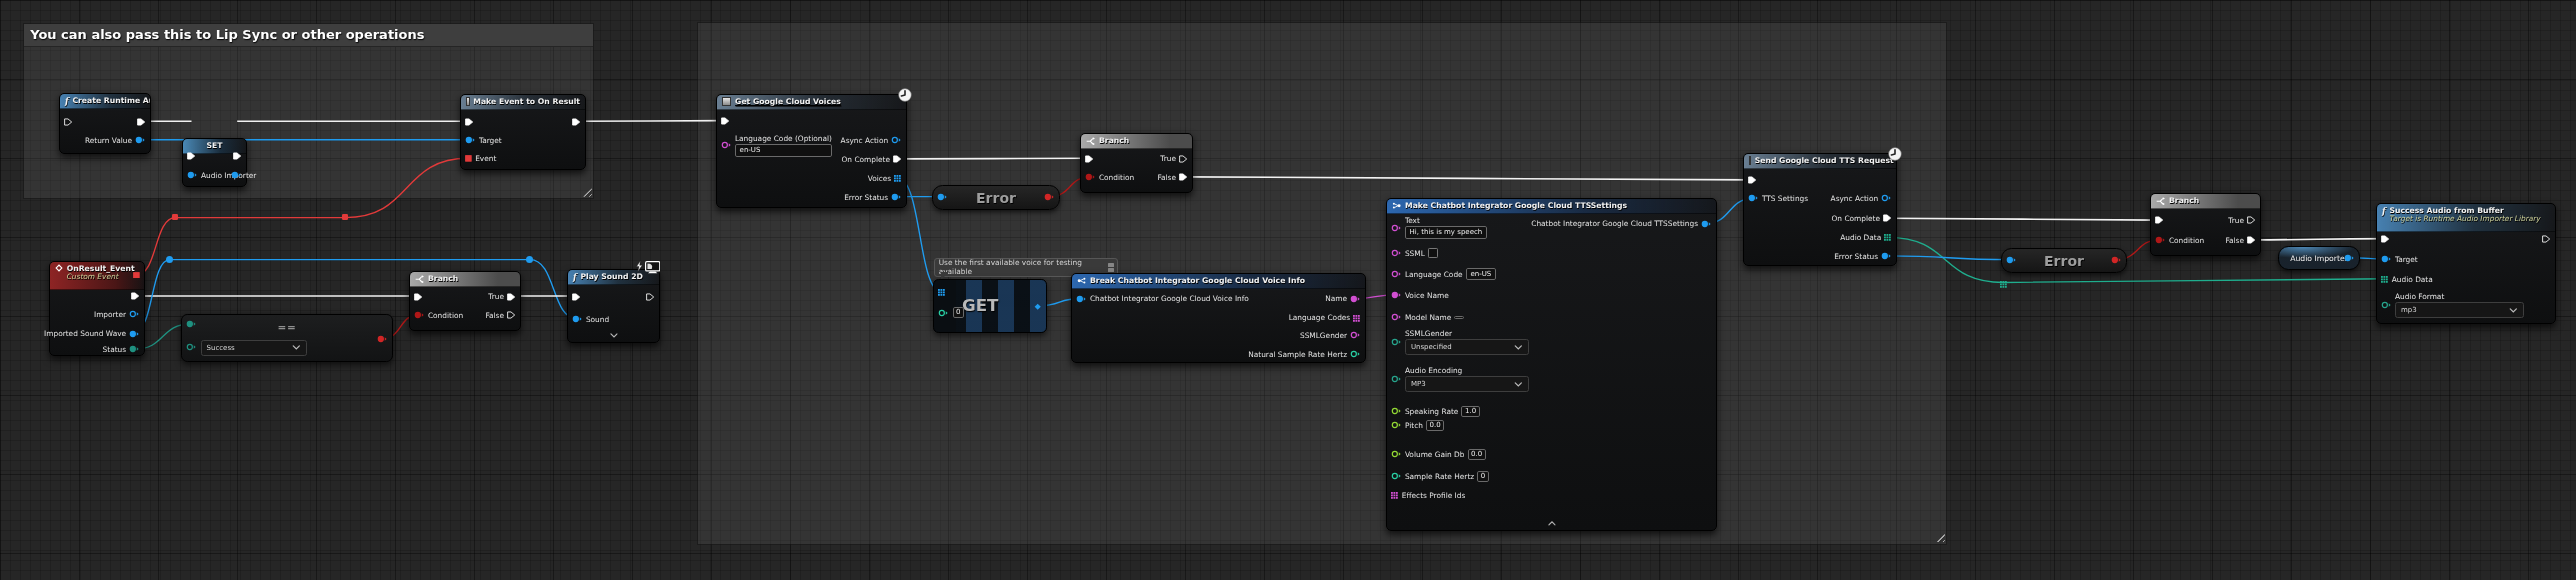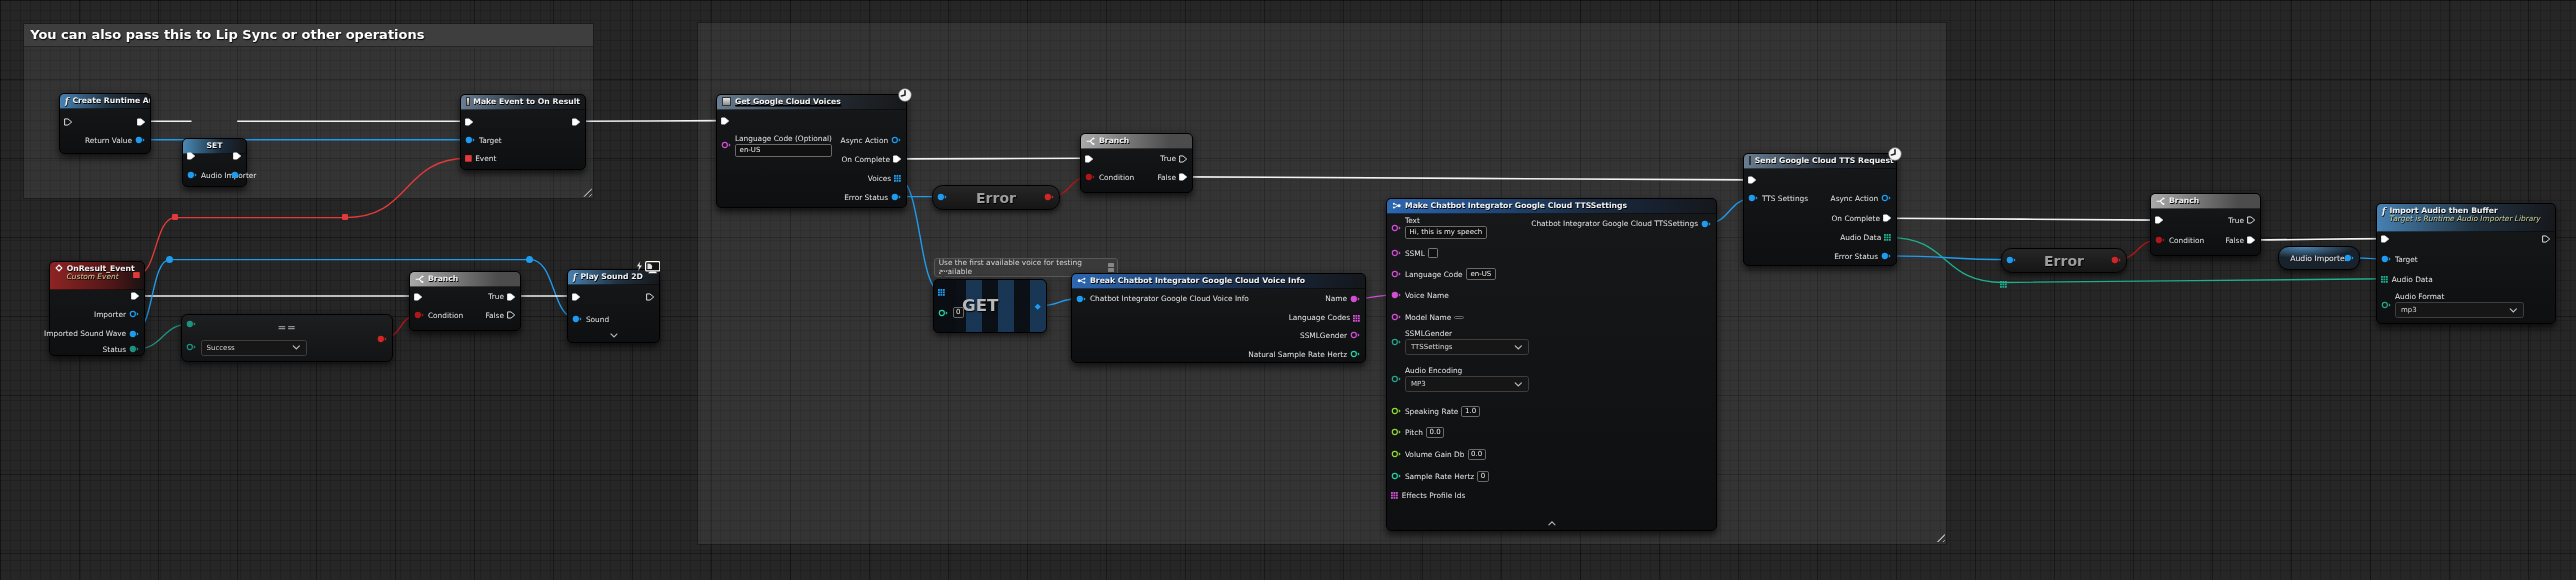--- a/index.html
+++ b/index.html
@@ -690,21 +690,21 @@
         <div class="pinblock" style="top:130px;">
           <span class="pin" style="display:inline-flex;">
             <svg width="10.5" height="8" viewBox="0 0 17 13">
               <circle cx="6.2" cy="6.5" r="4.1" fill="none" stroke="#27a58d" stroke-width="2"></circle>
               <path d="M12.6 3.8 L15.6 6.5 L12.6 9.2 Z" fill="#27a58d"></path>
             </svg>
           </span>
           <span class="col">
             <span>SSMLGender</span>
             <span class="dropdown" style="width:112px">
-              <span>TTSSettings</span>
+              <span>Unspecified</span>
               <svg width="8.6" height="6.8" viewBox="0 0 14 11">
                 <path d="M2 3 L7 8 L12 3" fill="none" stroke="#bbb" stroke-width="2" stroke-linecap="round"></path>
               </svg>
             </span>
           </span>
         </div>
         <div class="pinblock" style="top:167px;">
           <span class="pin" style="display:inline-flex;">
             <svg width="10.5" height="8" viewBox="0 0 17 13">
               <circle cx="6.2" cy="6.5" r="4.1" fill="none" stroke="#27a58d" stroke-width="2"></circle>
@@ -724,21 +724,21 @@
         <div class="pinrow L" style="top:206px;">
           <span class="pin" style="display:inline-flex;">
             <svg width="10.5" height="8" viewBox="0 0 17 13">
               <circle cx="6.2" cy="6.5" r="4.1" fill="none" stroke="#93d934" stroke-width="2"></circle>
               <path d="M12.6 3.8 L15.6 6.5 L12.6 9.2 Z" fill="#93d934"></path>
             </svg>
           </span>
           <span>Speaking Rate</span>
           <span class="numfield">1.0</span>
         </div>
-        <div class="pinrow L" style="top:227px;">
+        <div class="pinrow L" style="top:220px;">
           <span class="pin" style="display:inline-flex;">
             <svg width="10.5" height="8" viewBox="0 0 17 13">
               <circle cx="6.2" cy="6.5" r="4.1" fill="none" stroke="#93d934" stroke-width="2"></circle>
               <path d="M12.6 3.8 L15.6 6.5 L12.6 9.2 Z" fill="#93d934"></path>
             </svg>
           </span>
           <span>Pitch</span>
           <span class="numfield">0.0</span>
         </div>
         <div class="pinrow L" style="top:249px;">
@@ -927,21 +927,21 @@
               <circle cx="6.2" cy="6.5" r="4.1" fill="#1f9cf0" stroke="#1f9cf0" stroke-width="2"></circle>
               <path d="M12.6 3.8 L15.6 6.5 L12.6 9.2 Z" fill="#1f9cf0"></path>
             </svg>
           </span>
         </div>
         <span class="var-label">Audio Importer</span>
       </div>
       <div class="node" style="left: 2376px; top: 203px; width: 178px; height: 119px;">
         <div class="hdr two hdr-fn">
           <span class="hdr-ico" style="font-family:'DejaVu Serif',serif;font-style:italic;font-size:8.6px;">f</span>
-          <span><span>Import Audio then Buffer</span><span class="sub">Target is Runtime Audio Importer Library</span></span>
+          <span><span>Success Audio from Buffer</span><span class="sub">Target is Runtime Audio Importer Library</span></span>
         </div>
         <div class="pinrow L" style="top:29px;">
           <span class="pin" style="display:inline-flex;">
             <svg width="8.6" height="8" viewBox="0 0 14 13">
               <path d="M1 1.5 H6.5 L12.5 6.5 L6.5 11.5 H1 Z" fill="#fff" stroke="#fff" stroke-width="1.4"></path>
             </svg>
           </span>
         </div>
         <div class="pinrow L" style="top:49px;">
           <span class="pin" style="display:inline-flex;">

